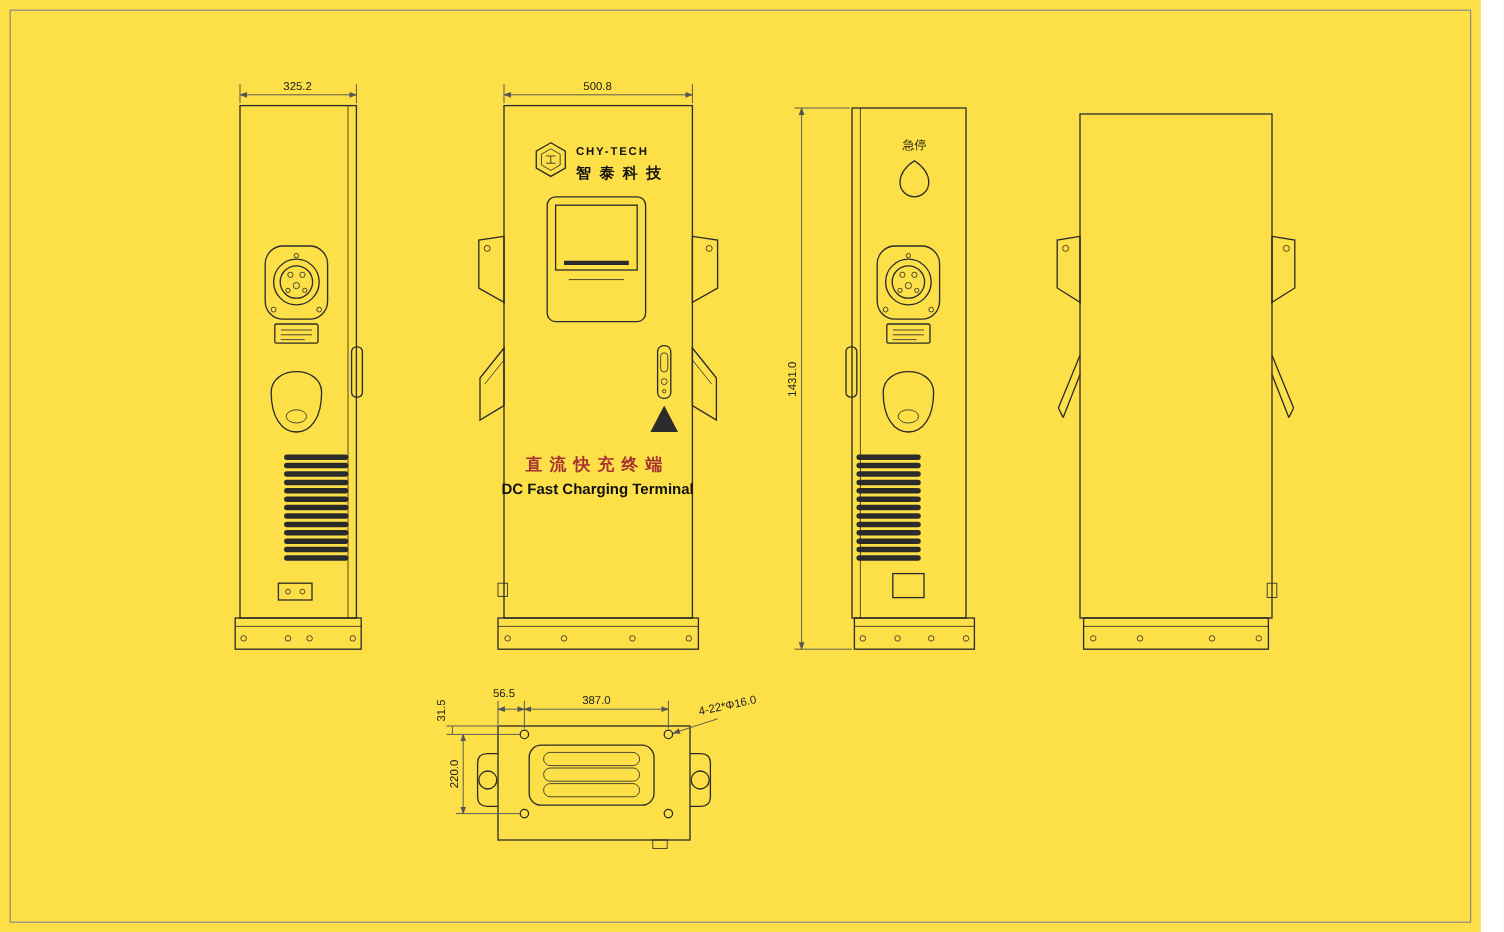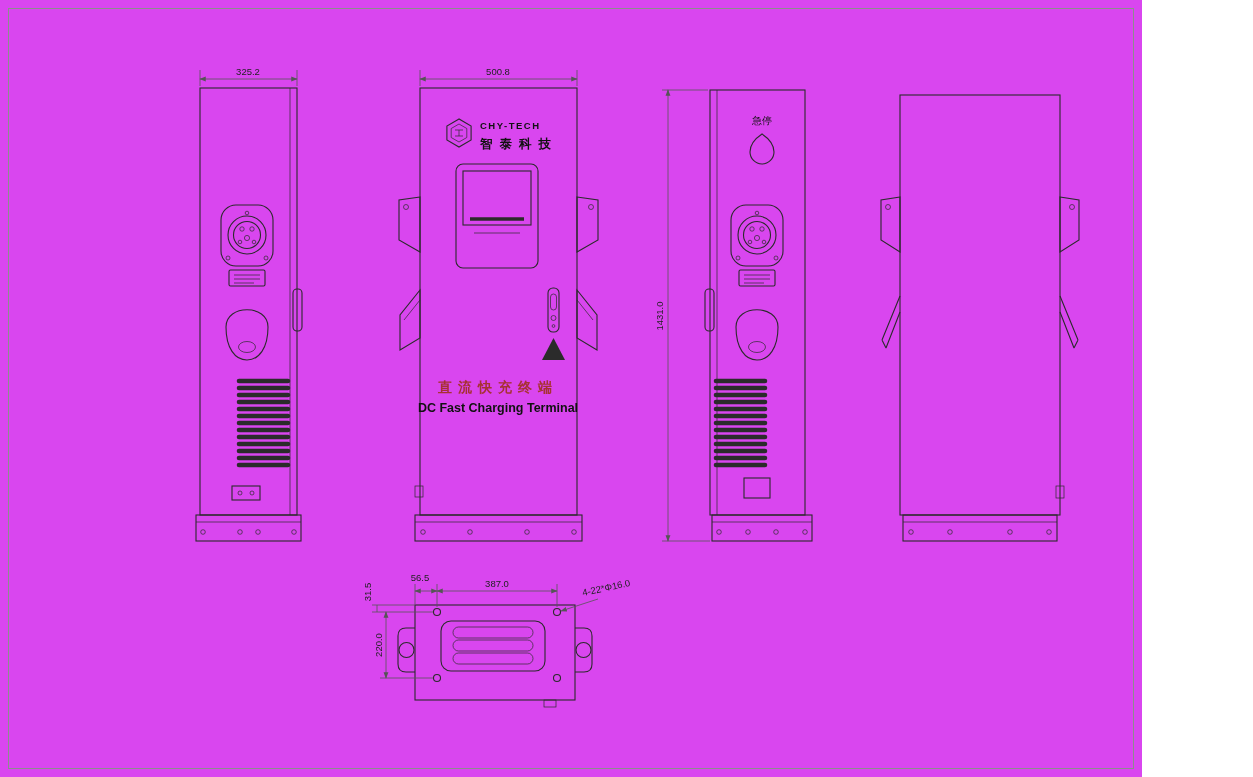--- a/index.html
+++ b/index.html
@@ -1,19 +1,19 @@
 <!DOCTYPE html>
 <html><head>
 <meta charset="utf-8">
 <style>
   html,body{margin:0;padding:0;background:#fff;}
   .page{
     position:relative;
-    width:1142px;height:777px;
-    background:#d946ef;
+    width:1234px;height:777px;
+    background:#fde047;
     font-family:"Liberation Sans", sans-serif;
     overflow:hidden;
   }
   .frame{
     position:absolute;left:8px;top:8px;right:8px;bottom:8px;
     border:1px solid #8c8c8c;
   }
   svg{position:absolute;left:0;top:0;}
   .ln{stroke:#2b2b2b;stroke-width:1.1;fill:none;}
   .lnthin{stroke:#2b2b2b;stroke-width:0.7;fill:none;}

